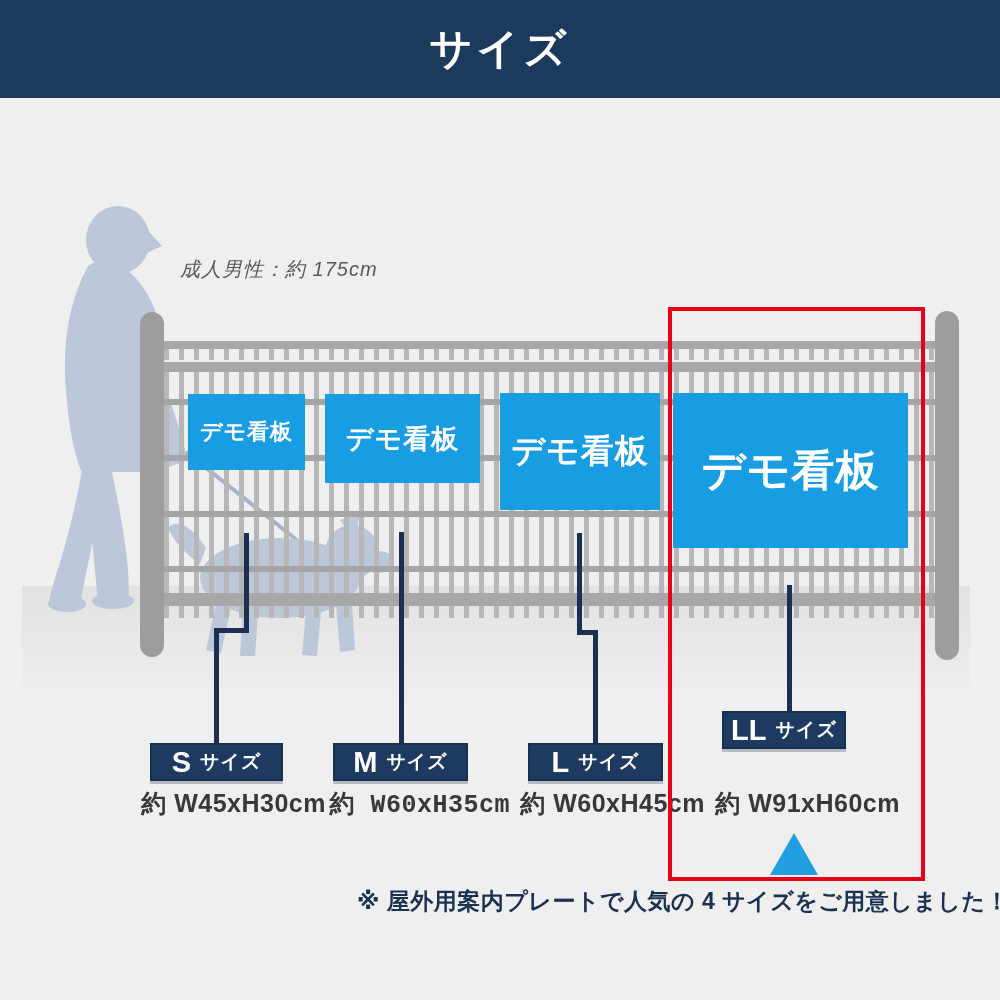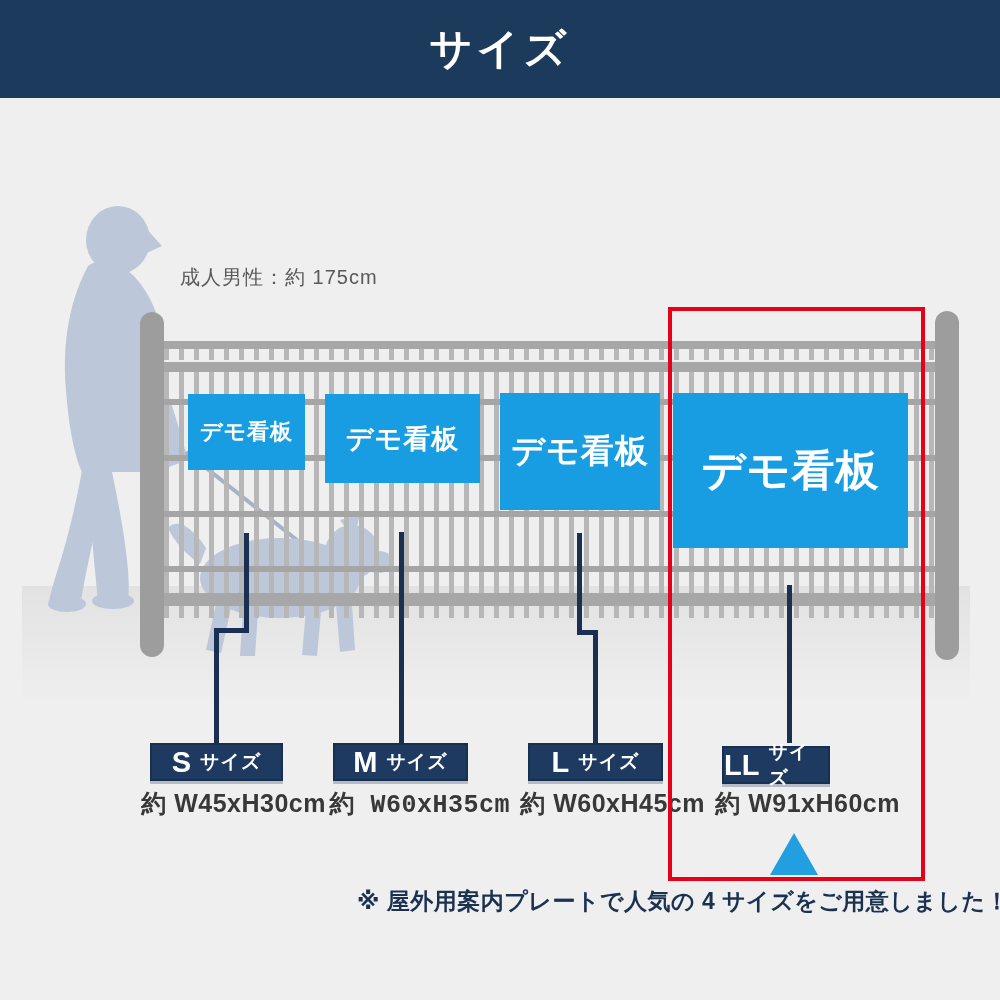--- a/index.html
+++ b/index.html
@@ -6,21 +6,21 @@
   body{width:1000px;height:1000px;position:relative;overflow:hidden;
        background:#efefef;font-family:"Liberation Sans","DejaVu Sans",sans-serif;}
   .abs{position:absolute;}
 
   
   .header{left:0;top:0;width:1000px;height:98px;background:#1b3a5c;z-index:10;
           display:flex;align-items:center;justify-content:center;}
   .header h1{margin:0;color:#ffffff;font-size:42px;font-weight:bold;letter-spacing:4px;}
 
   
-  .ref-label{left:180px;top:264px;font-size:20px;color:#595959;z-index:2;letter-spacing:1px;}
+  .ref-label{left:180px;top:256px;font-size:20px;color:#595959;z-index:2;letter-spacing:1px;font-style:italic;}
 
   
   .ground{left:22px;top:586px;width:948px;height:118px;z-index:1;
           background:linear-gradient(180deg,#e2e2e2 0%,#e9e9e9 55%,#efefef 100%);}
 
   
   .silhouettes{left:0;top:0;width:1000px;height:1000px;z-index:2;}
 
   
   .post{background:#9d9d9d;border-radius:12px;z-index:3;}
@@ -61,21 +61,21 @@
 
   
   .tag{background:#1e3a60;border:2px solid #16304f;box-shadow:0 3px 0 rgba(20,35,60,.25);
        color:#fff;z-index:6;display:flex;align-items:center;justify-content:center;gap:9px;
        box-sizing:border-box;}
   .tag .code{font-size:29px;font-weight:bold;line-height:1;}
   .tag .word{font-size:19px;font-weight:bold;letter-spacing:1px;}
   .tag-s {left:150px;top:743px;width:133px;height:38px;}
   .tag-m {left:333px;top:743px;width:135px;height:38px;}
   .tag-l {left:528px;top:743px;width:135px;height:38px;}
-  .tag-ll{left:722px;top:746px;width:108px;height:38px;}
+  .tag-ll{left:722px;top:711px;width:124px;height:38px;}
 
   .dims{top:787px;width:220px;text-align:right;font-size:25px;font-weight:bold;
         color:#383838;z-index:6;letter-spacing:.5px;}
   .dims-s {left:106px;}
   .dims-m {left:290px;font-family:Liberation Mono, monospace;}
   .dims-l {left:485px;}
   .dims-ll{left:680px;}
 
   
   .redbox{left:668px;top:307px;width:257px;height:574px;border:4px solid #e60018;

